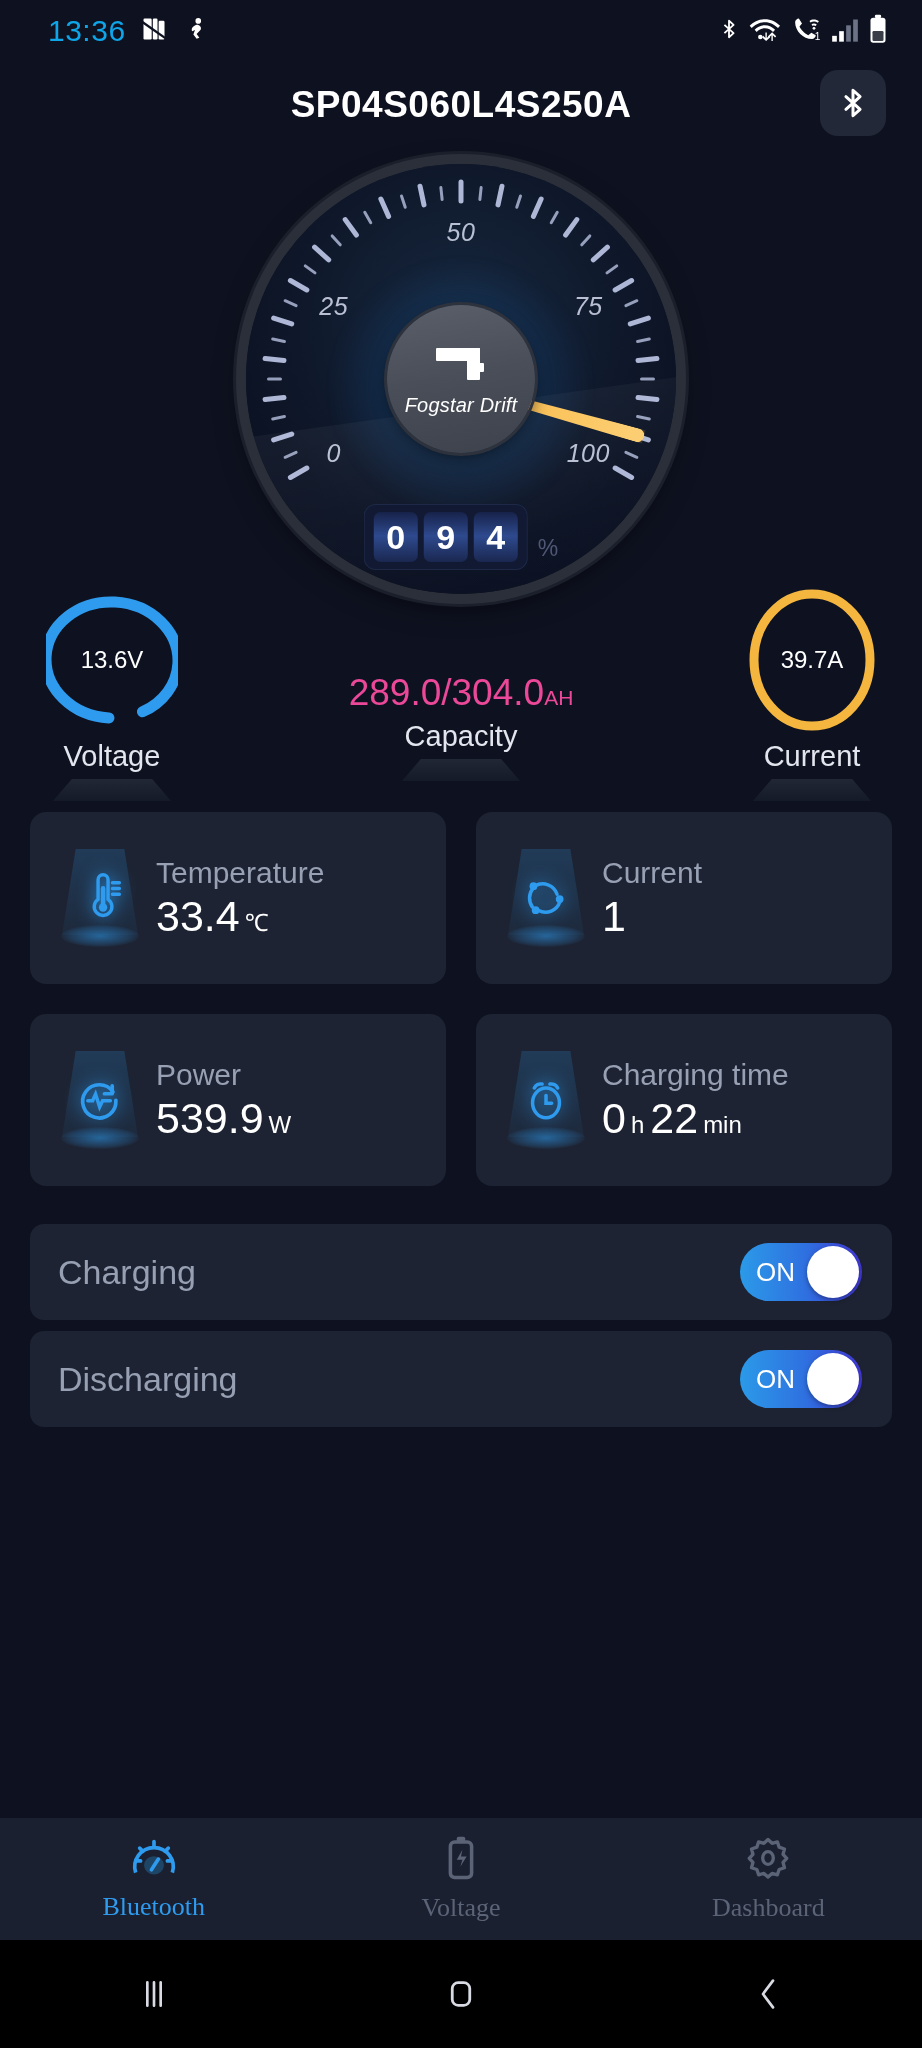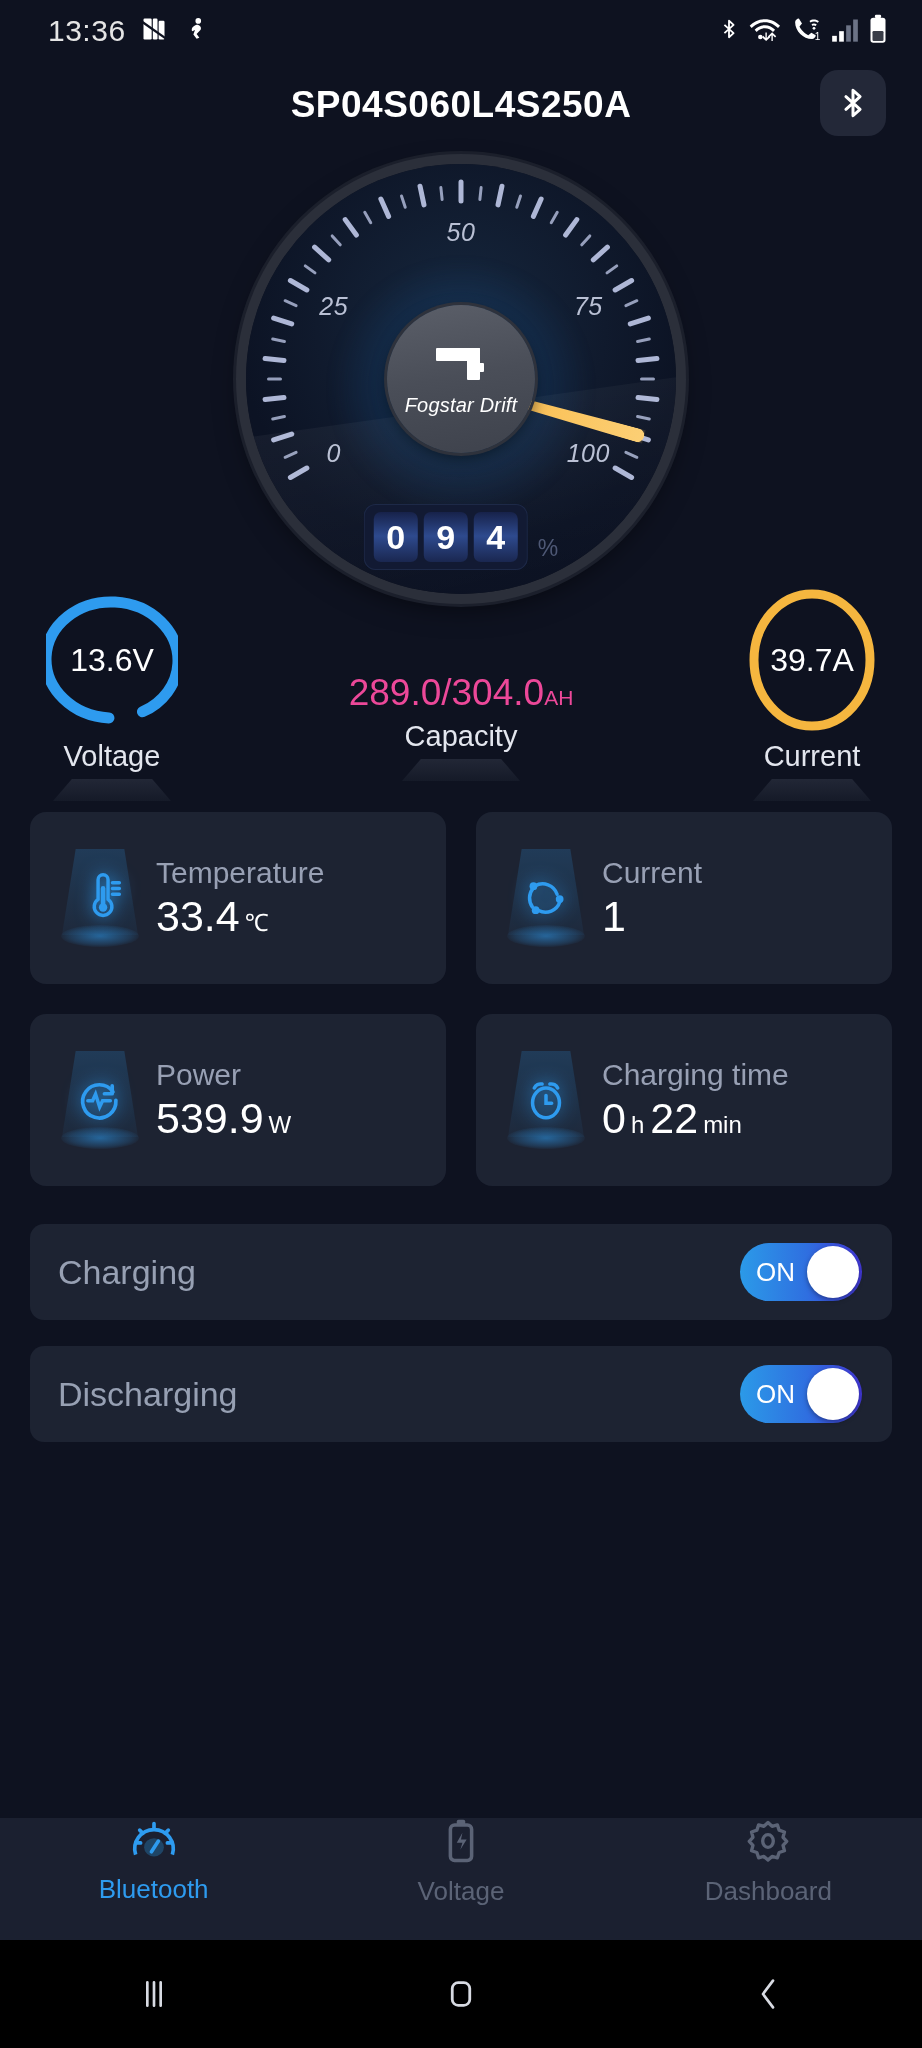--- a/index.html
+++ b/index.html
@@ -8,21 +8,21 @@
     background: #0d1120;
     font-family: "Liberation Sans", sans-serif;
     overflow: hidden;
   }
   .phone { position: relative; width: 922px; height: 2048px; background: #0e1220; }
 
   
   .statusbar {
     height: 62px; display: flex; align-items: center;
     justify-content: space-between; padding: 0 34px 0 48px;
-    color: #e5e5e5;
+    color: #0ea5e9;
   }
   .sb-left { display: flex; align-items: center; gap: 14px; }
   .sb-time { font-size: 30px; letter-spacing: .5px; font-weight: 400; }
   .sb-right { display: flex; align-items: flex-end; gap: 9px; }
   .sb-ico { display: block; }
 
   
   .titlebar {
     position: relative; height: 86px;
     display: flex; align-items: center; justify-content: center;
@@ -124,21 +124,21 @@
   }
   .ring-item { position: absolute; text-align: center; }
   .ring-item.left { left: 22px; top: 0; width: 180px; }
   .ring-item.right { right: 20px; top: 0; width: 180px; }
   .ring-item.center { left: 50%; transform: translateX(-50%); top: 0; width: 330px; }
   .ring {
     position: relative; width: 132px; height: 148px; margin: 0 auto;
     display: flex; align-items: center; justify-content: center;
   }
   .ring svg { position: absolute; left: 0; top: 0; }
-  .ring-val { position: relative; color: #ffffff; font-size: 32px; z-index: 2; }
+  .ring-val { position: relative; color: #ffffff; font-size: 24px; z-index: 2; }
   .ring-cap {
     color: #ec4899; font-size: 37px; padding-top: 86px; white-space: nowrap;
   }
   .ring-cap small { font-size: 21px; }
   .ring-name { color: #e3e6ee; font-size: 29px; margin-top: 6px; }
   .ring-shadow {
     width: 118px; height: 22px; margin: 6px auto 0;
     background: linear-gradient(180deg, #222736 0%, #151a28 100%);
     clip-path: polygon(16% 0, 84% 0, 100% 100%, 0 100%);
   }
@@ -165,21 +165,21 @@
     width: 78px; height: 22px; border-radius: 50%;
     background: radial-gradient(ellipse, rgba(46,155,239,.55) 0%, rgba(46,155,239,.18) 55%, rgba(0,0,0,0) 75%);
   }
   .holo-svg { position: relative; z-index: 2; filter: drop-shadow(0 0 9px rgba(46,155,239,.85)); }
   .card-text { display: flex; flex-direction: column; justify-content: center; gap: 2px; }
   .card-label { color: #98a0b4; font-size: 30px; }
   .card-value { color: #ffffff; font-size: 43px; display: flex; align-items: baseline; }
   .card-value .u { font-size: 24px; color: #ffffff; margin-left: 5px; }
 
   
-  .toggles { padding: 8px 30px; display: flex; flex-direction: column; gap: 26px; margin-top: 30px; }
+  .toggles { padding: 8px 30px; display: flex; flex-direction: column; gap: 11px; margin-top: 30px; }
   .toggle-row {
     height: 96px; border-radius: 14px; background: #1d2332;
     display: flex; align-items: center; justify-content: space-between;
     padding: 0 30px 0 28px;
   }
   .toggle-label { color: #97a0b3; font-size: 34px; }
   .switch {
     width: 122px; height: 58px; border-radius: 29px; position: relative;
     background: linear-gradient(90deg, #2b9ae8 0%, #2f6fe0 55%, #4237d8 100%);
     display: flex; align-items: center;
@@ -188,21 +188,21 @@
     position: absolute; left: 16px; color: #ffffff; font-size: 26px; font-weight: 500;
   }
   .switch .knob {
     position: absolute; right: 3px; width: 52px; height: 52px;
     border-radius: 50%; background: #ffffff; box-shadow: 0 2px 5px rgba(0,0,0,.35);
   }
 
   
   .bottomnav {
     position: absolute; left: 0; bottom: 108px; width: 100%; height: 122px;
-    background: #1b2030; display: flex; align-items: flex-start;
+    background: #1b2030; display: flex; align-items: center; font-family: Liberation Serif, serif;
   }
   .nav-item {
     flex: 1; display: flex; flex-direction: column; align-items: center; gap: 8px;
   }
   .nav-label { font-size: 26px; color: #5b6376; }
   .nav-item.active .nav-label { color: #2e9bef; }
 
   .androidnav {
     position: absolute; left: 0; bottom: 0; width: 100%; height: 108px;
     background: #000000; display: flex; align-items: center;

